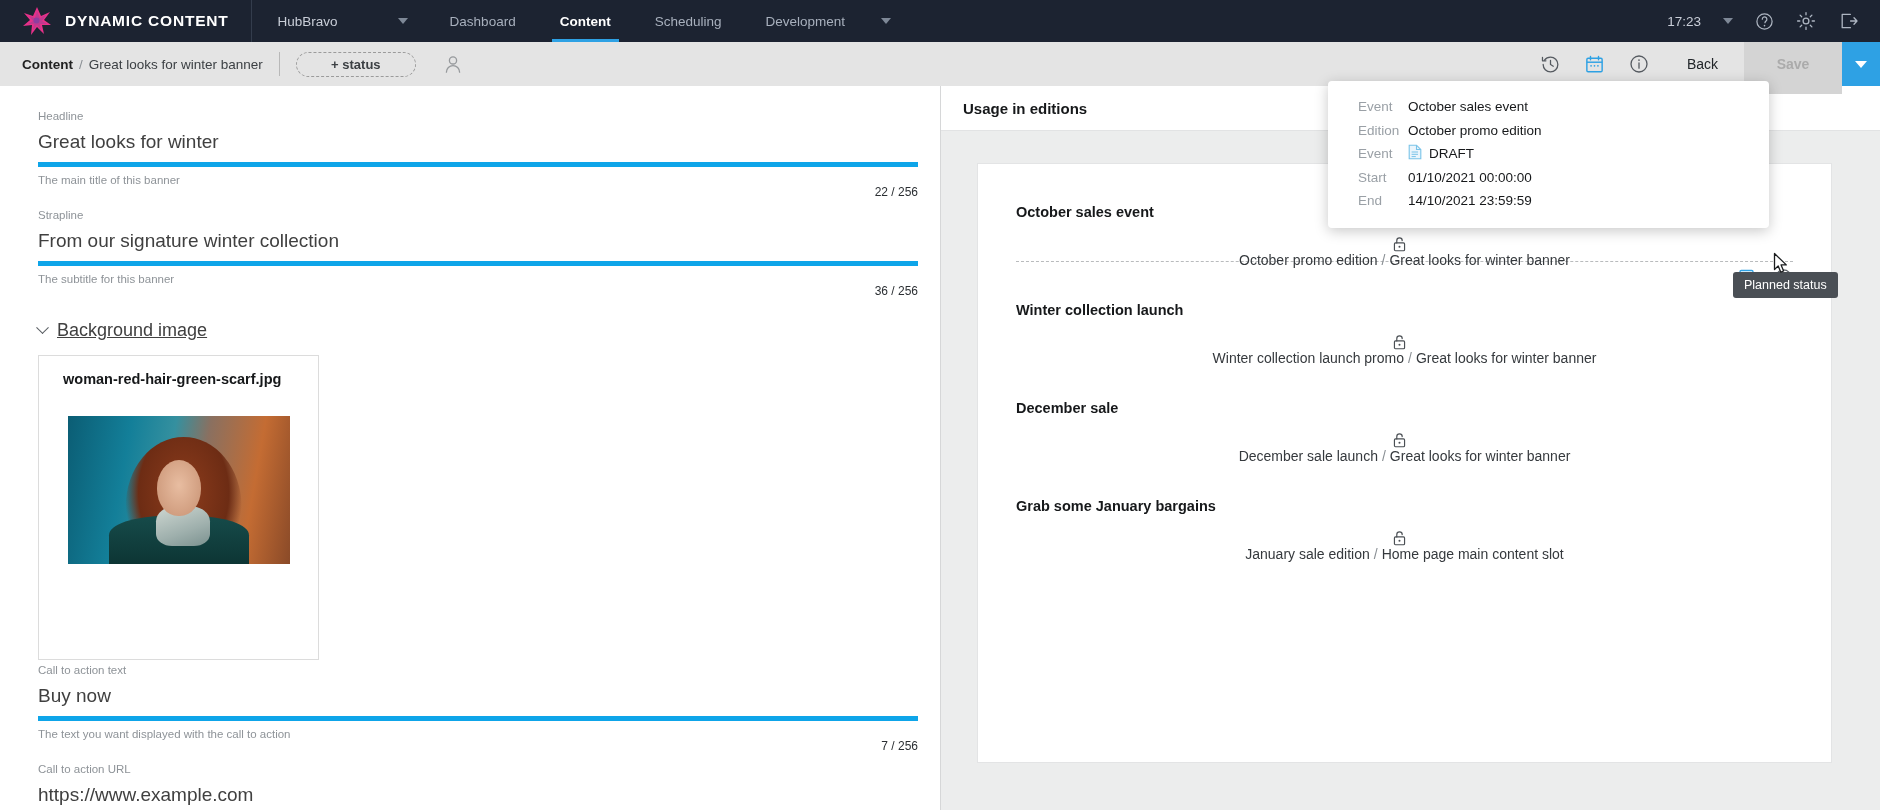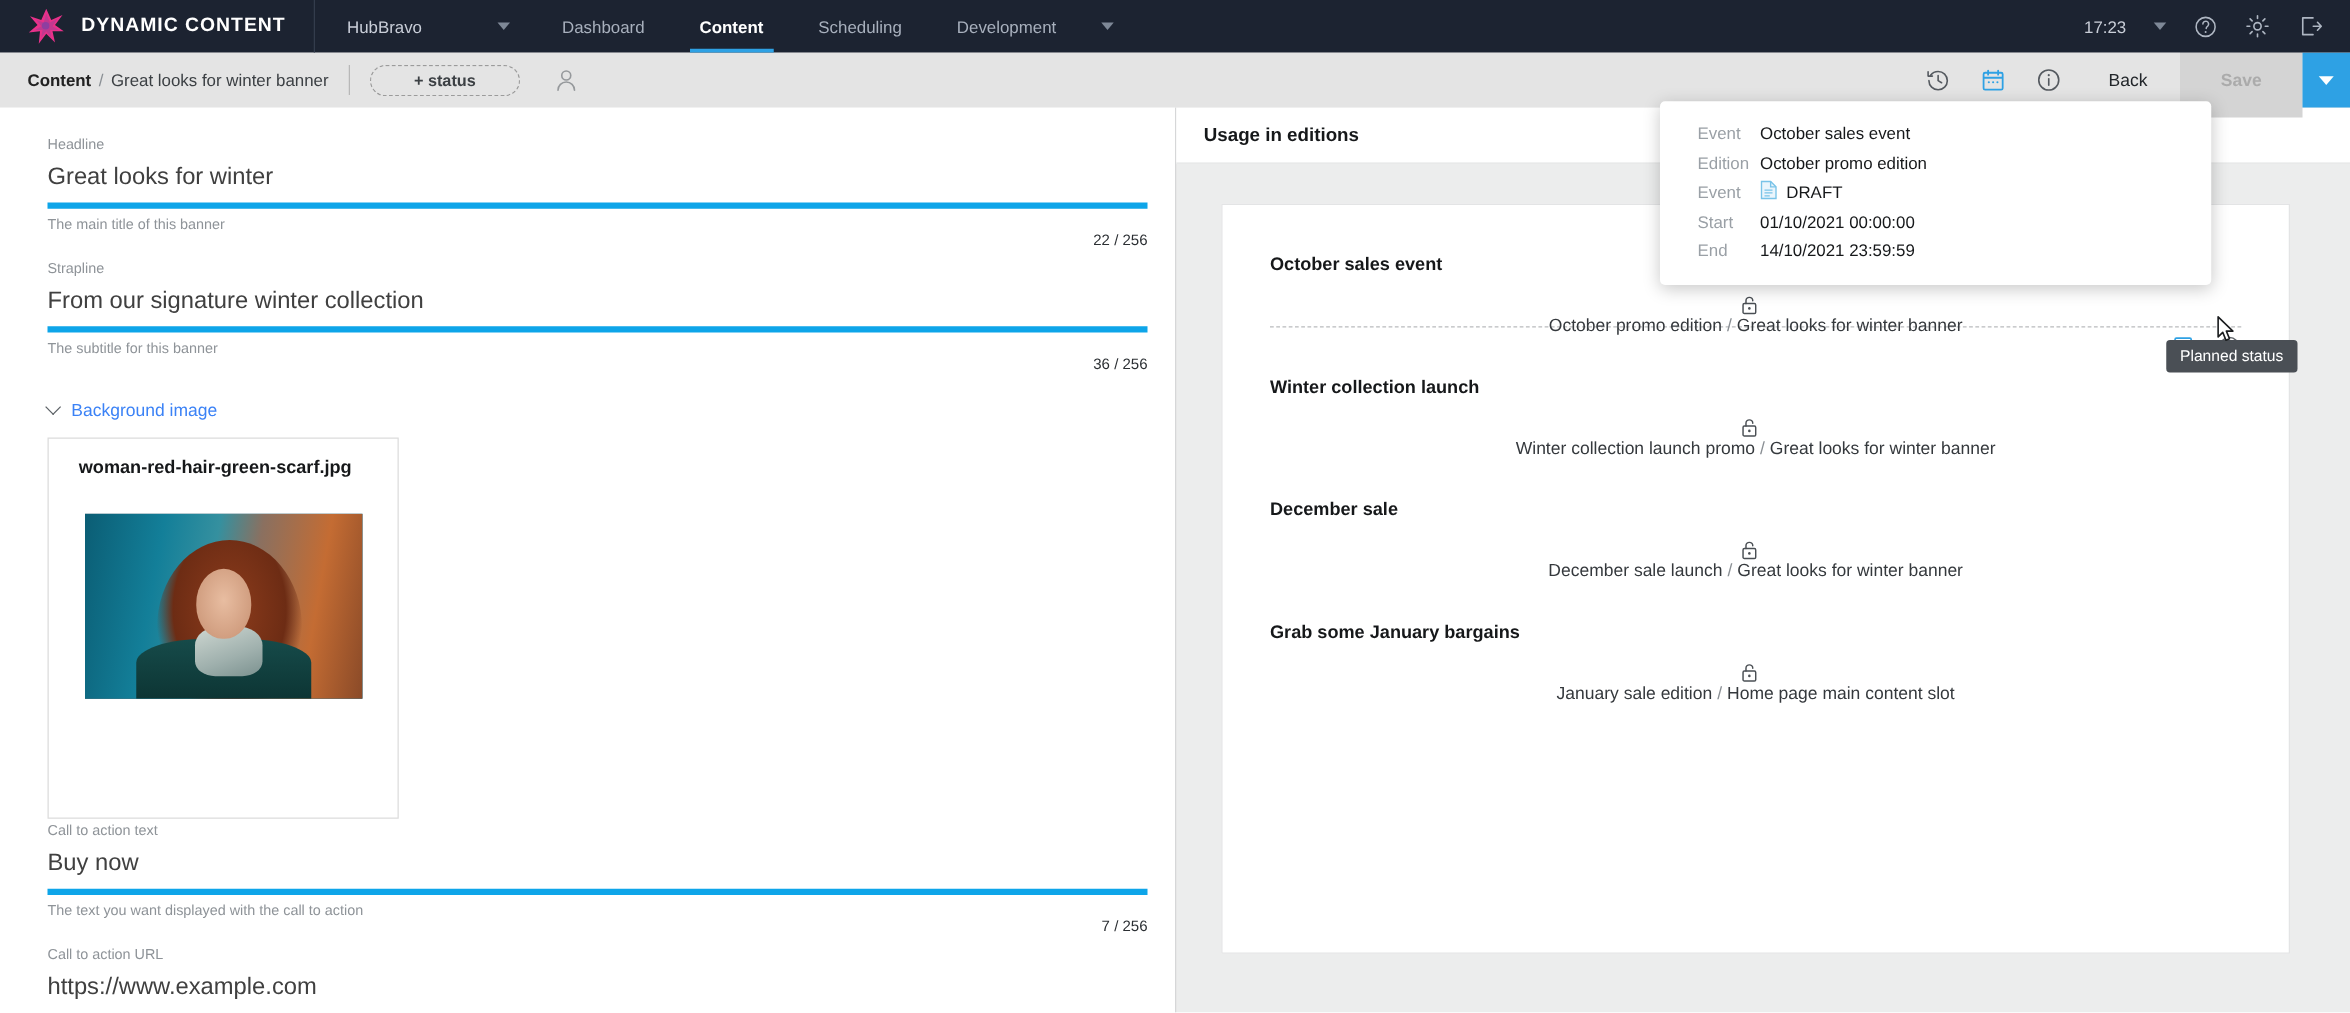--- a/index.html
+++ b/index.html
@@ -145,21 +145,21 @@
     display: flex; justify-content: space-between; align-items: flex-start;
     width: 880px; padding-top: 7px;
   }
   .fhint { font-size: 11.5px; color: #8e9398; }
   .fcount { font-size: 12px; color: #2b2f33; padding-top: 11px; }
 
   .section-head {
     display: flex; align-items: center; gap: 10px;
     margin: 22px 0 14px 0; cursor: pointer;
   }
-  .section-title { font-size: 14px; color: #3b82f6; }
+  .section-title { font-size: 18px; color: #404040; text-decoration: underline; }
   .chev-down {
     width: 9px; height: 9px;
     border-right: 1.6px solid #5a5f64;
     border-bottom: 1.6px solid #5a5f64;
     transform: rotate(45deg) translate(-2px,-2px);
   }
   .imgcard {
     width: 281px; height: 305px;
     border: 1px solid #dcdcdc; background: #fff;
     padding: 15px 24px;

